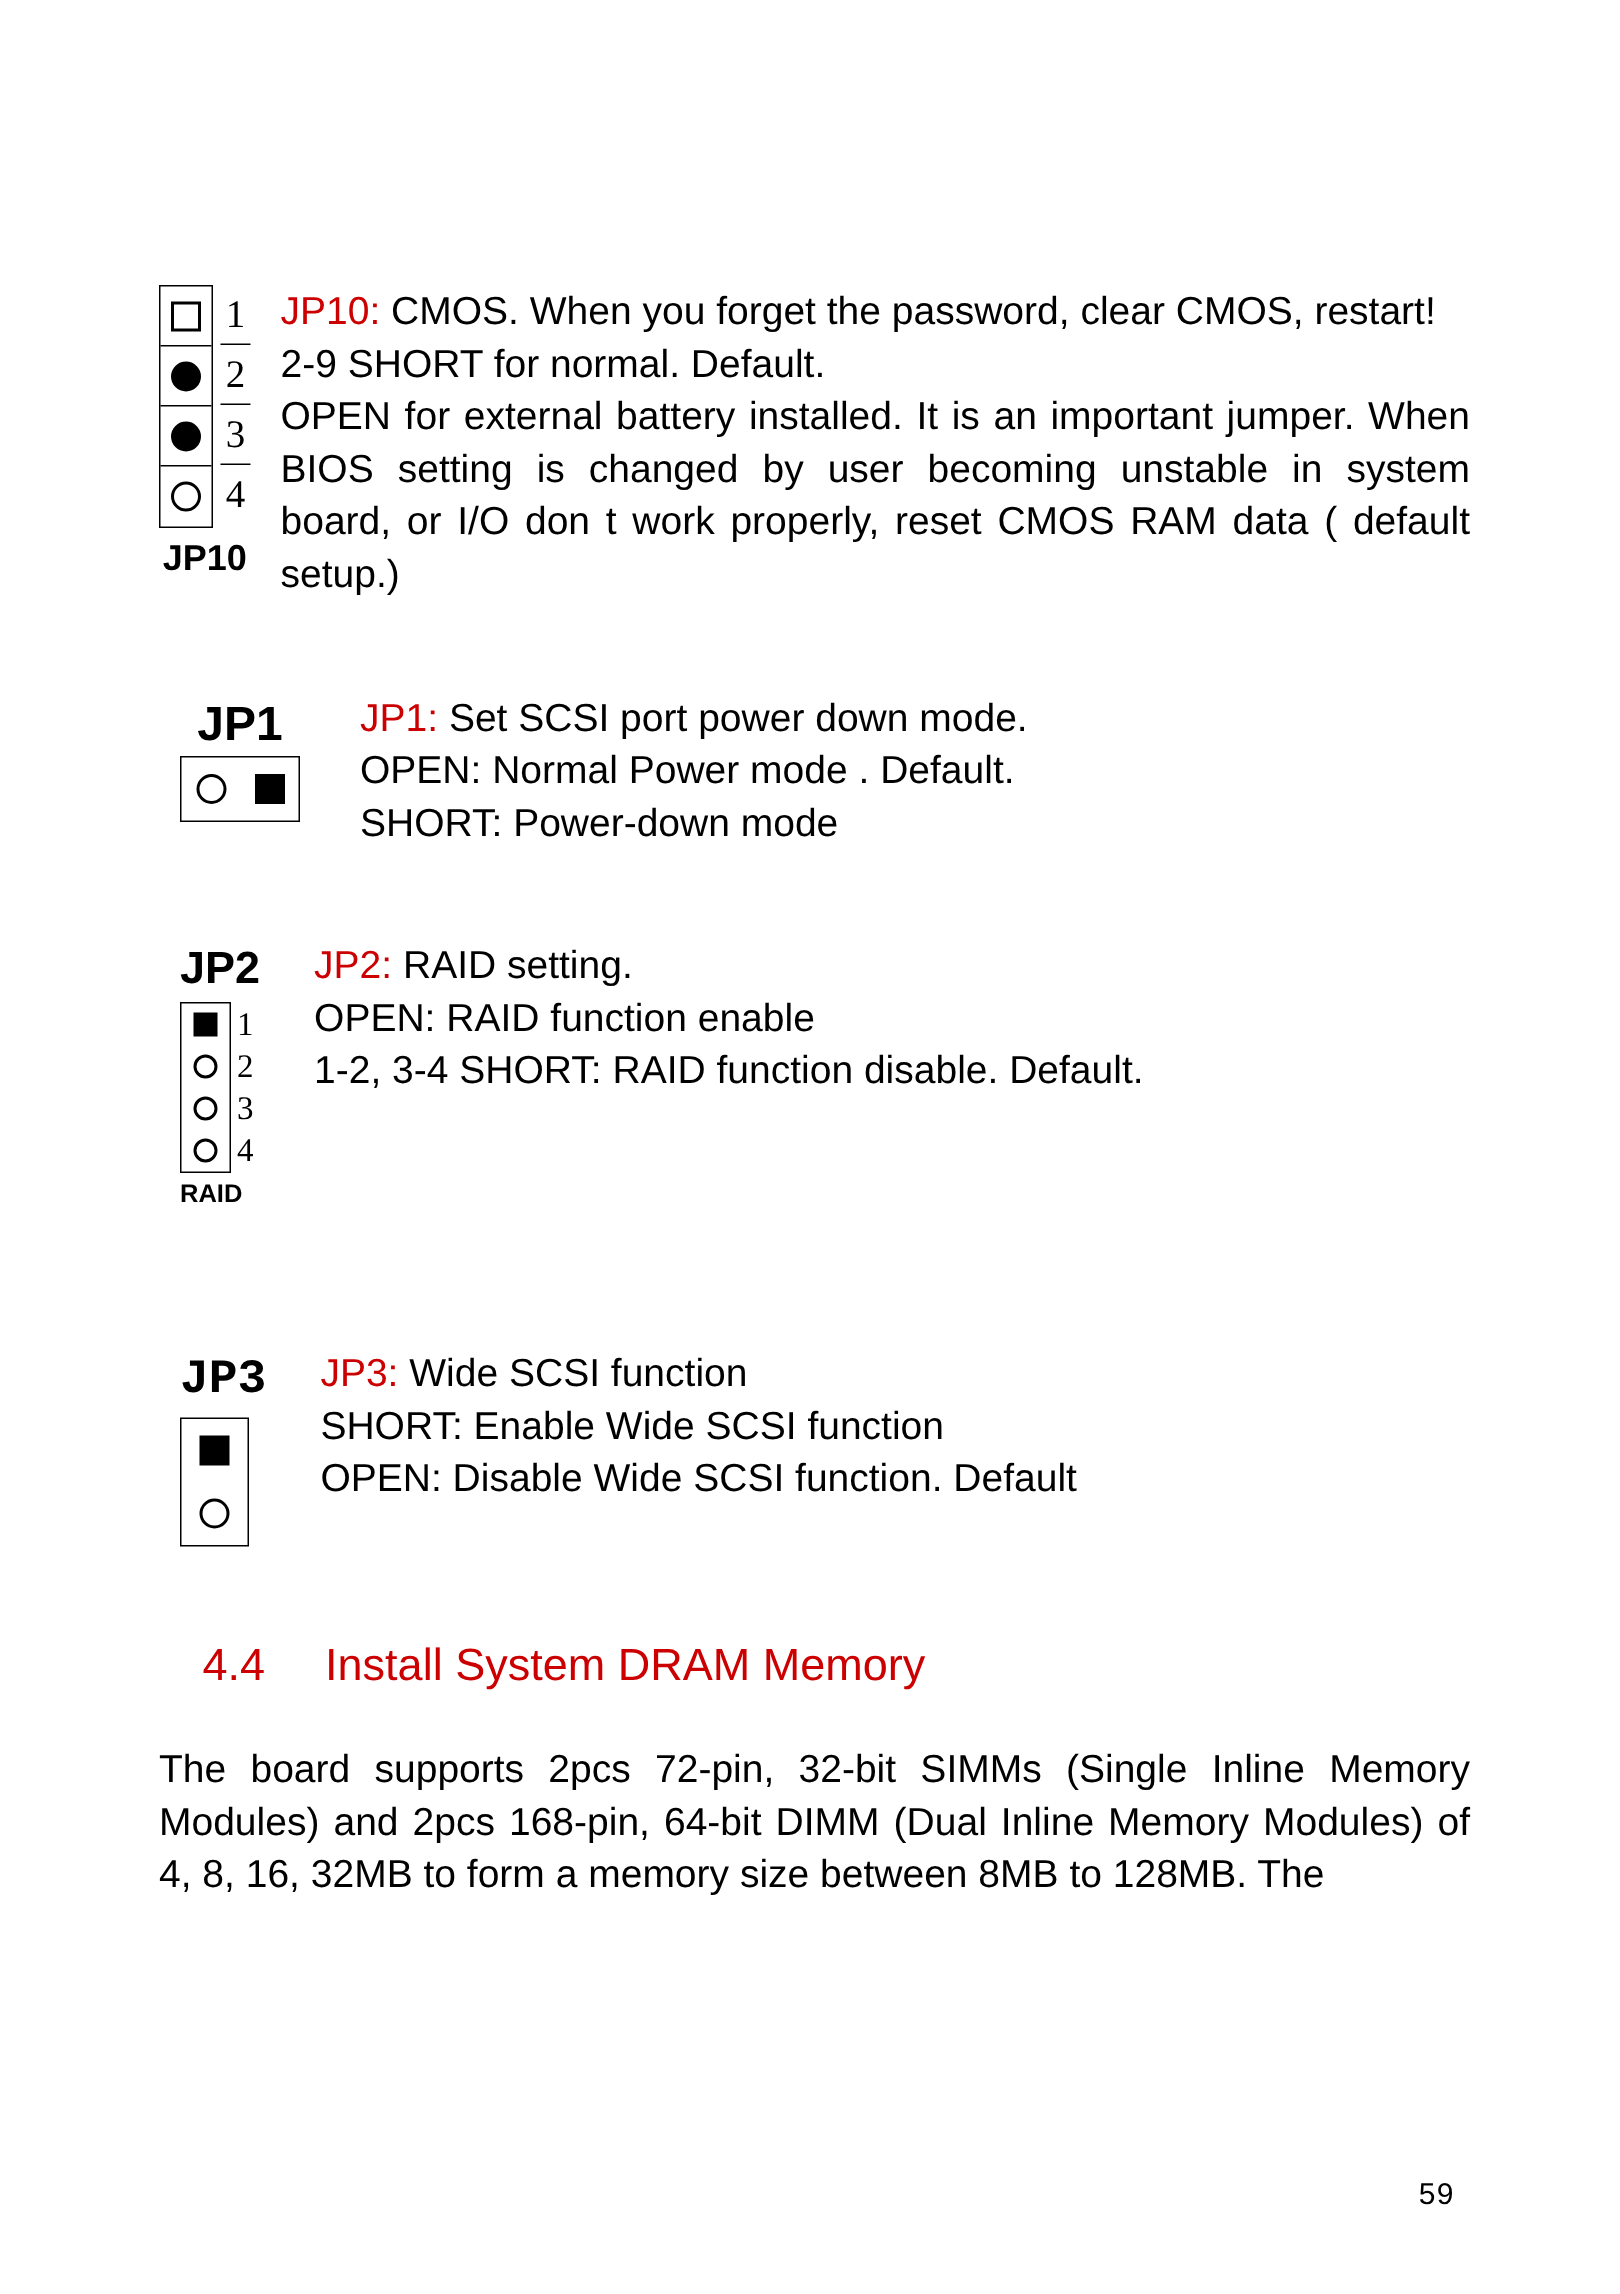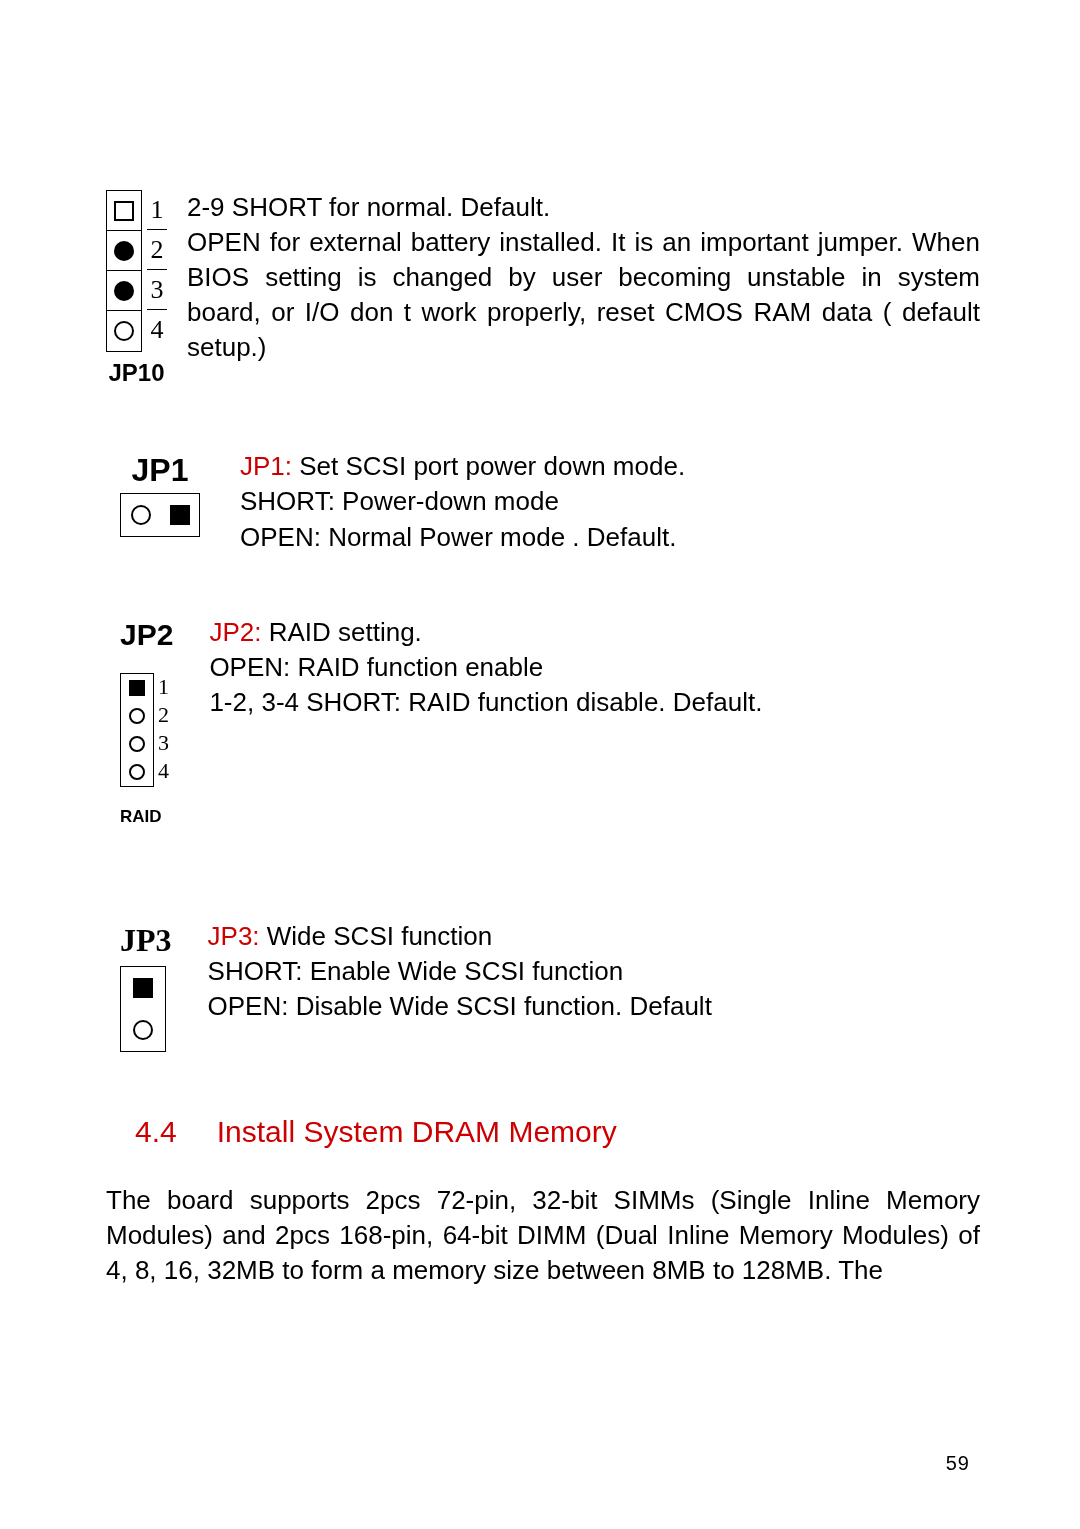--- a/index.html
+++ b/index.html
@@ -189,21 +189,21 @@
       border-radius: 50%;
       border: 2px solid #000;
     }
     .square-filled-sm {
       width: 16px;
       height: 16px;
       background: #000;
     }
     
     .jp3-label {
-      font-family: Liberation Serif, serif;
+      font-family: Liberation Mono, monospace;
       font-weight: bold;
       font-size: 32px;
       margin-bottom: 4px;
     }
     .jp3-box {
       border: 1px solid #000;
       width: 46px;
       display: flex;
       flex-direction: column;
     }
@@ -237,20 +237,23 @@
       <div class="jp10-nums">
         <div class="jp10-cell jp10-num">1</div>
         <div class="jp10-cell jp10-num">2</div>
         <div class="jp10-cell jp10-num">3</div>
         <div class="jp10-cell jp10-num">4</div>
       </div>
     </div>
     <div class="jp10-label">JP10</div>
   </div>
   <div class="jumper-text">
+    <div>
+      <span class="red">JP10:</span><span> CMOS.   When you forget the password, clear CMOS, restart!</span>
+    </div>
     <div style="text-align:left;">2-9 SHORT for normal.  Default.</div>
     <div>OPEN for external battery installed. It is an important jumper. When BIOS setting is changed by user becoming unstable in system board, or I/O don t work properly, reset CMOS RAM data ( default setup.)</div>
   </div>
 </div>
 
 <div class="jumper-block" style="margin-left:14px;">
   <div class="jumper-graphic jp1-wrap" style="margin-right:40px;">
     <div class="jp1-label">JP1</div>
     <div class="jp1-box">
       <div class="jp1-cell">
@@ -258,27 +261,27 @@
         </div>
       <div class="jp1-cell">
           <div class="square-filled"></div>
         </div>
     </div>
   </div>
   <div class="jumper-text-left">
     <div>
       <span class="red">JP1:</span><span> Set SCSI port power down mode.</span>
     </div>
+    <div>OPEN: Normal Power mode  . Default.</div>
     <div>SHORT: Power-down mode</div>
-    <div>OPEN: Normal Power mode  . Default.</div>
   </div>
 </div>
 
 <div class="jumper-block" style="margin-left:14px; margin-bottom:90px;">
-  <div class="jumper-graphic" style="margin-right:36px; align-items:flex-start;gap:16px;">
+  <div class="jumper-graphic" style="margin-right:36px; align-items:flex-start;">
     <div class="jp2-label">JP2</div>
     <div class="jp2-container">
       <div class="jp2-box">
         <div class="jp2-cell">
             <div class="square-filled-sm"></div>
           </div>
         <div class="jp2-cell">
             <div class="circle-empty-sm"></div>
           </div>
         <div class="jp2-cell">

